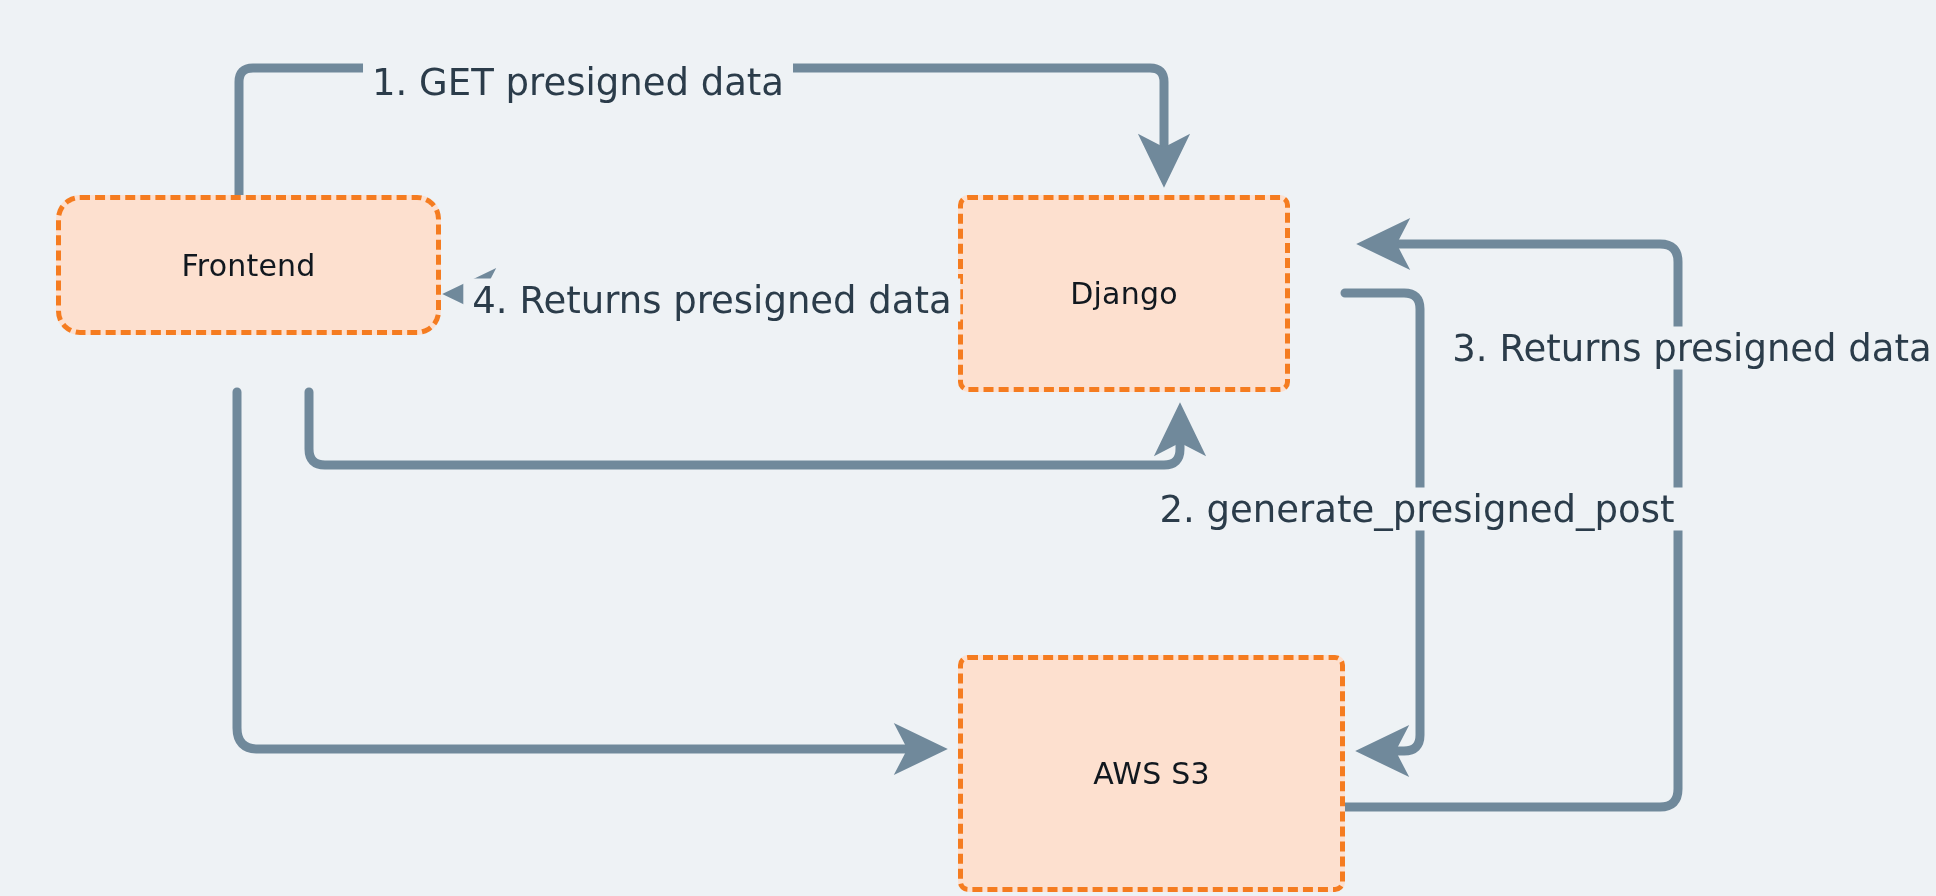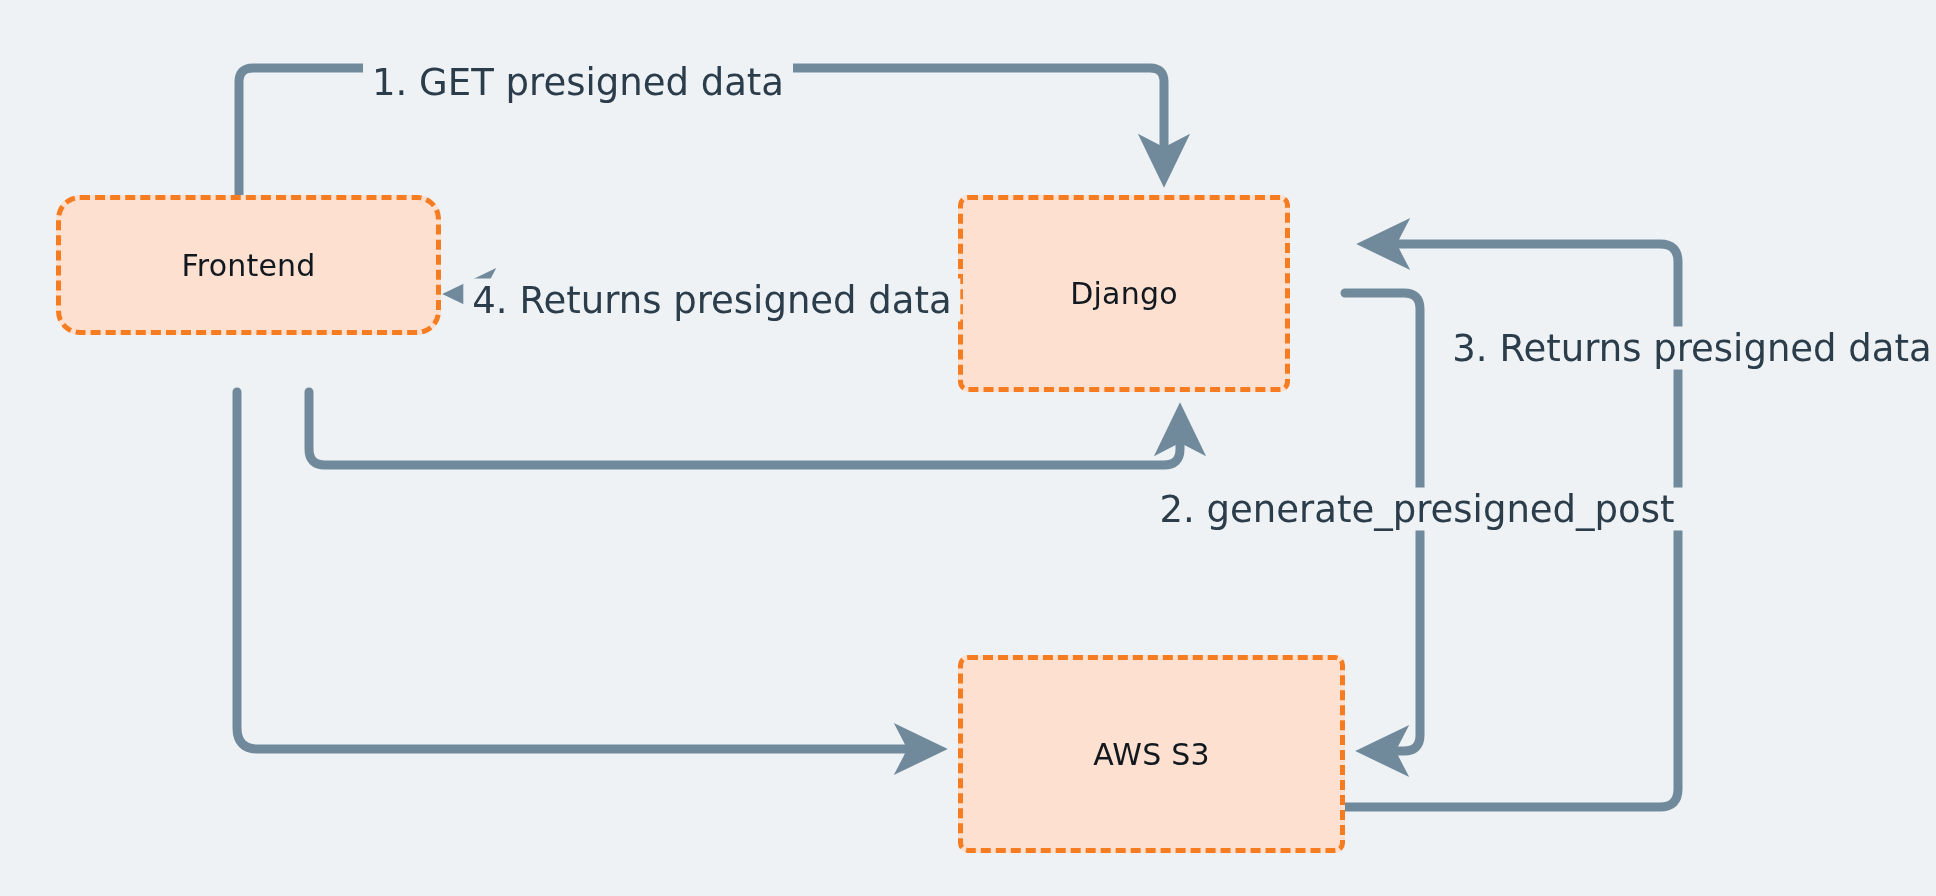--- a/index.html
+++ b/index.html
@@ -30,21 +30,21 @@
     font-size:37px;
     color:#2b3c4a;
     background:#eef2f5;
     white-space:pre;
     line-height:1;
     padding:3px 9px;
     transform:translate(-50%,-50%);
   }
   #n-frontend{left:56px;top:195px;width:385px;height:140px;border-radius:24px;}
   #n-django{left:958px;top:195px;width:332px;height:197px;}
-  #n-s3{left:958px;top:655px;width:387px;height:198px;}
+  #n-s3{left:958px;top:655px;width:387px;height:237px;}
 </style>
 </head>
 <body>
 
 <div id="stage">
 
   <svg id="wires" viewBox="0 0 1936 896" width="1936" height="896">
     <defs>
       <marker id="ah" markerWidth="7" markerHeight="7" refX="4.2" refY="3.5" orient="auto" markerUnits="strokeWidth">
         <path d="M0.4,0.6 L6.4,3.5 L0.4,6.4 L1.9,3.5 Z" fill="#70899b"></path>

